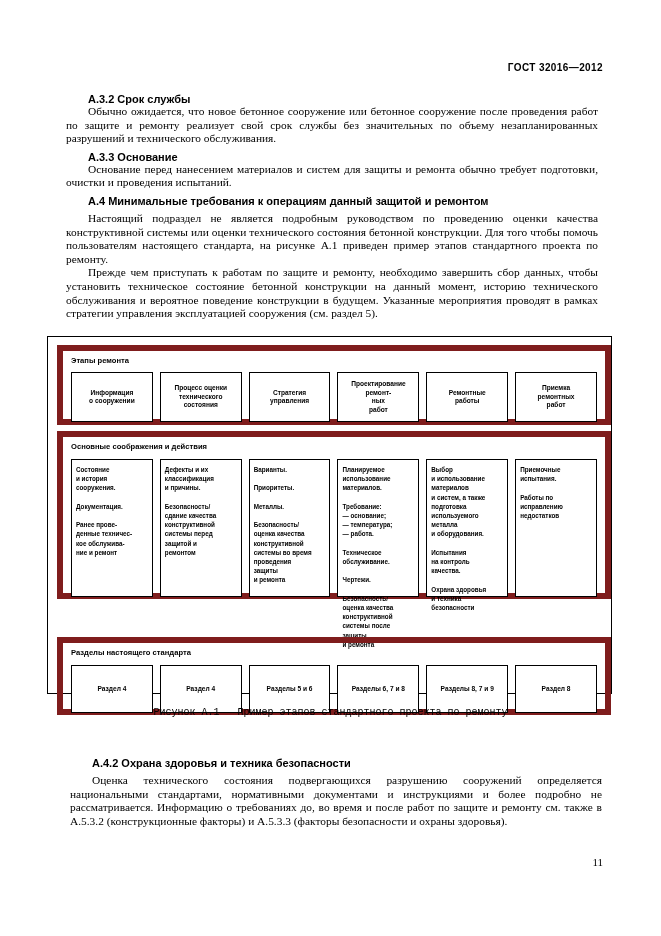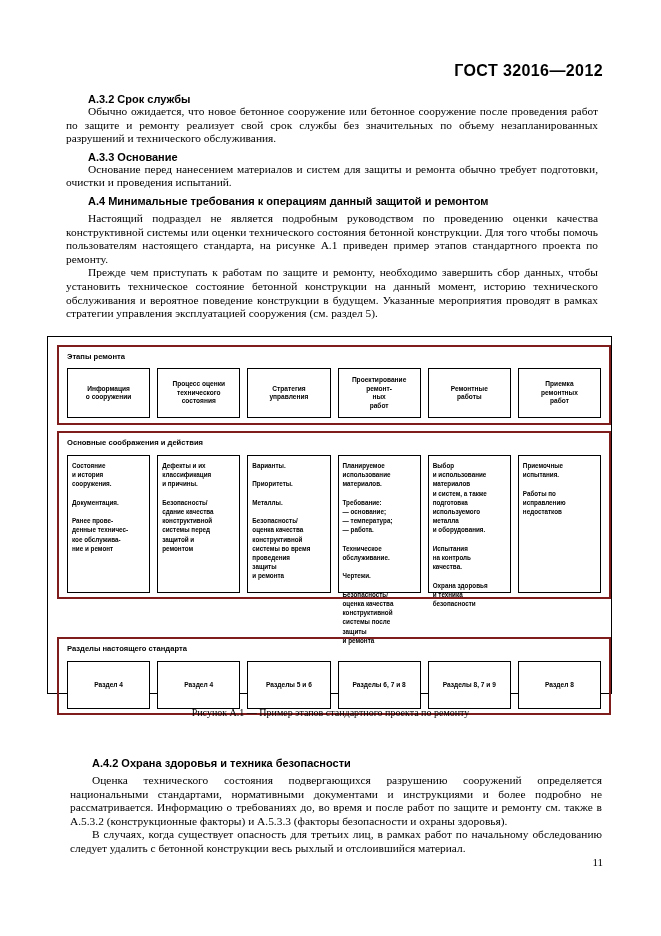--- a/index.html
+++ b/index.html
@@ -22,21 +22,21 @@
     height: 936px;
     box-sizing: border-box;
     padding: 0;
   }
   .header {
     position: absolute;
     top: 62px;
     right: 58px;
     font-family: "Liberation Sans", sans-serif;
     font-weight: bold;
-    font-size: 16px;
+    font-size: 10px;
     letter-spacing: 0.4px;
   }
   .content {
     position: absolute;
     left: 66px;
     top: 93px;
     width: 532px;
   }
   p {
     margin: 0 0 0 0;
@@ -64,21 +64,21 @@
     width: 565px;
     height: 358px;
     border: 1.2px solid #000;
     box-sizing: border-box;
     background: #fff;
   }
   .band {
     position: absolute;
     left: 9px;
     right: 0;
-    border: 2px solid #7f1d1d;
+    border: 6px solid #7f1d1d;
     box-sizing: border-box;
   }
   .band-title {
     position: absolute;
     left: 8px;
     top: 5px;
     font-family: "Liberation Sans", sans-serif;
     font-weight: bold;
     font-size: 7.6px;
   }
@@ -126,21 +126,21 @@
     text-align: left;
     display: block;
     white-space: pre-line;
   }
   .caption {
     position: absolute;
     top: 707px;
     left: 0;
     width: 661px;
     text-align: center;
-    font-family: Liberation Serif, serif;
+    font-family: Liberation Mono, monospace;
     font-size: 10px;
   }
   .content2 {
     position: absolute;
     left: 70px;
     top: 757px;
     width: 532px;
   }
   .pageno {
     position: absolute;
@@ -324,18 +324,17 @@
     </div>
 
   </div>
 
   <div class="caption">Рисунок А.1 — Пример этапов стандартного проекта по ремонту</div>
 
   <div class="content2">
     <div class="h-sub">А.4.2   Охрана здоровья и техника безопасности</div>
     <div class="gap-s"></div>
     <p class="body">Оценка технического состояния подвергающихся разрушению сооружений определяется национальными стандартами, нормативными документами и инструкциями и более подробно не рассматривается. Информацию о требованиях до, во время и после работ по защите и ремонту см. также в А.5.3.2 (конструкционные факторы) и А.5.3.3 (факторы безопасности и охраны здоровья).</p>
-    <p class="body">В случаях, когда существует опасность для третьих лиц, в рамках работ по начальному обследованию следует удалить с бетонной конструкции весь рыхлый и отслоившийся материал.</p>
   </div>
 
   <div class="pageno">11</div>
 
 </div>
 
 </body></html>

